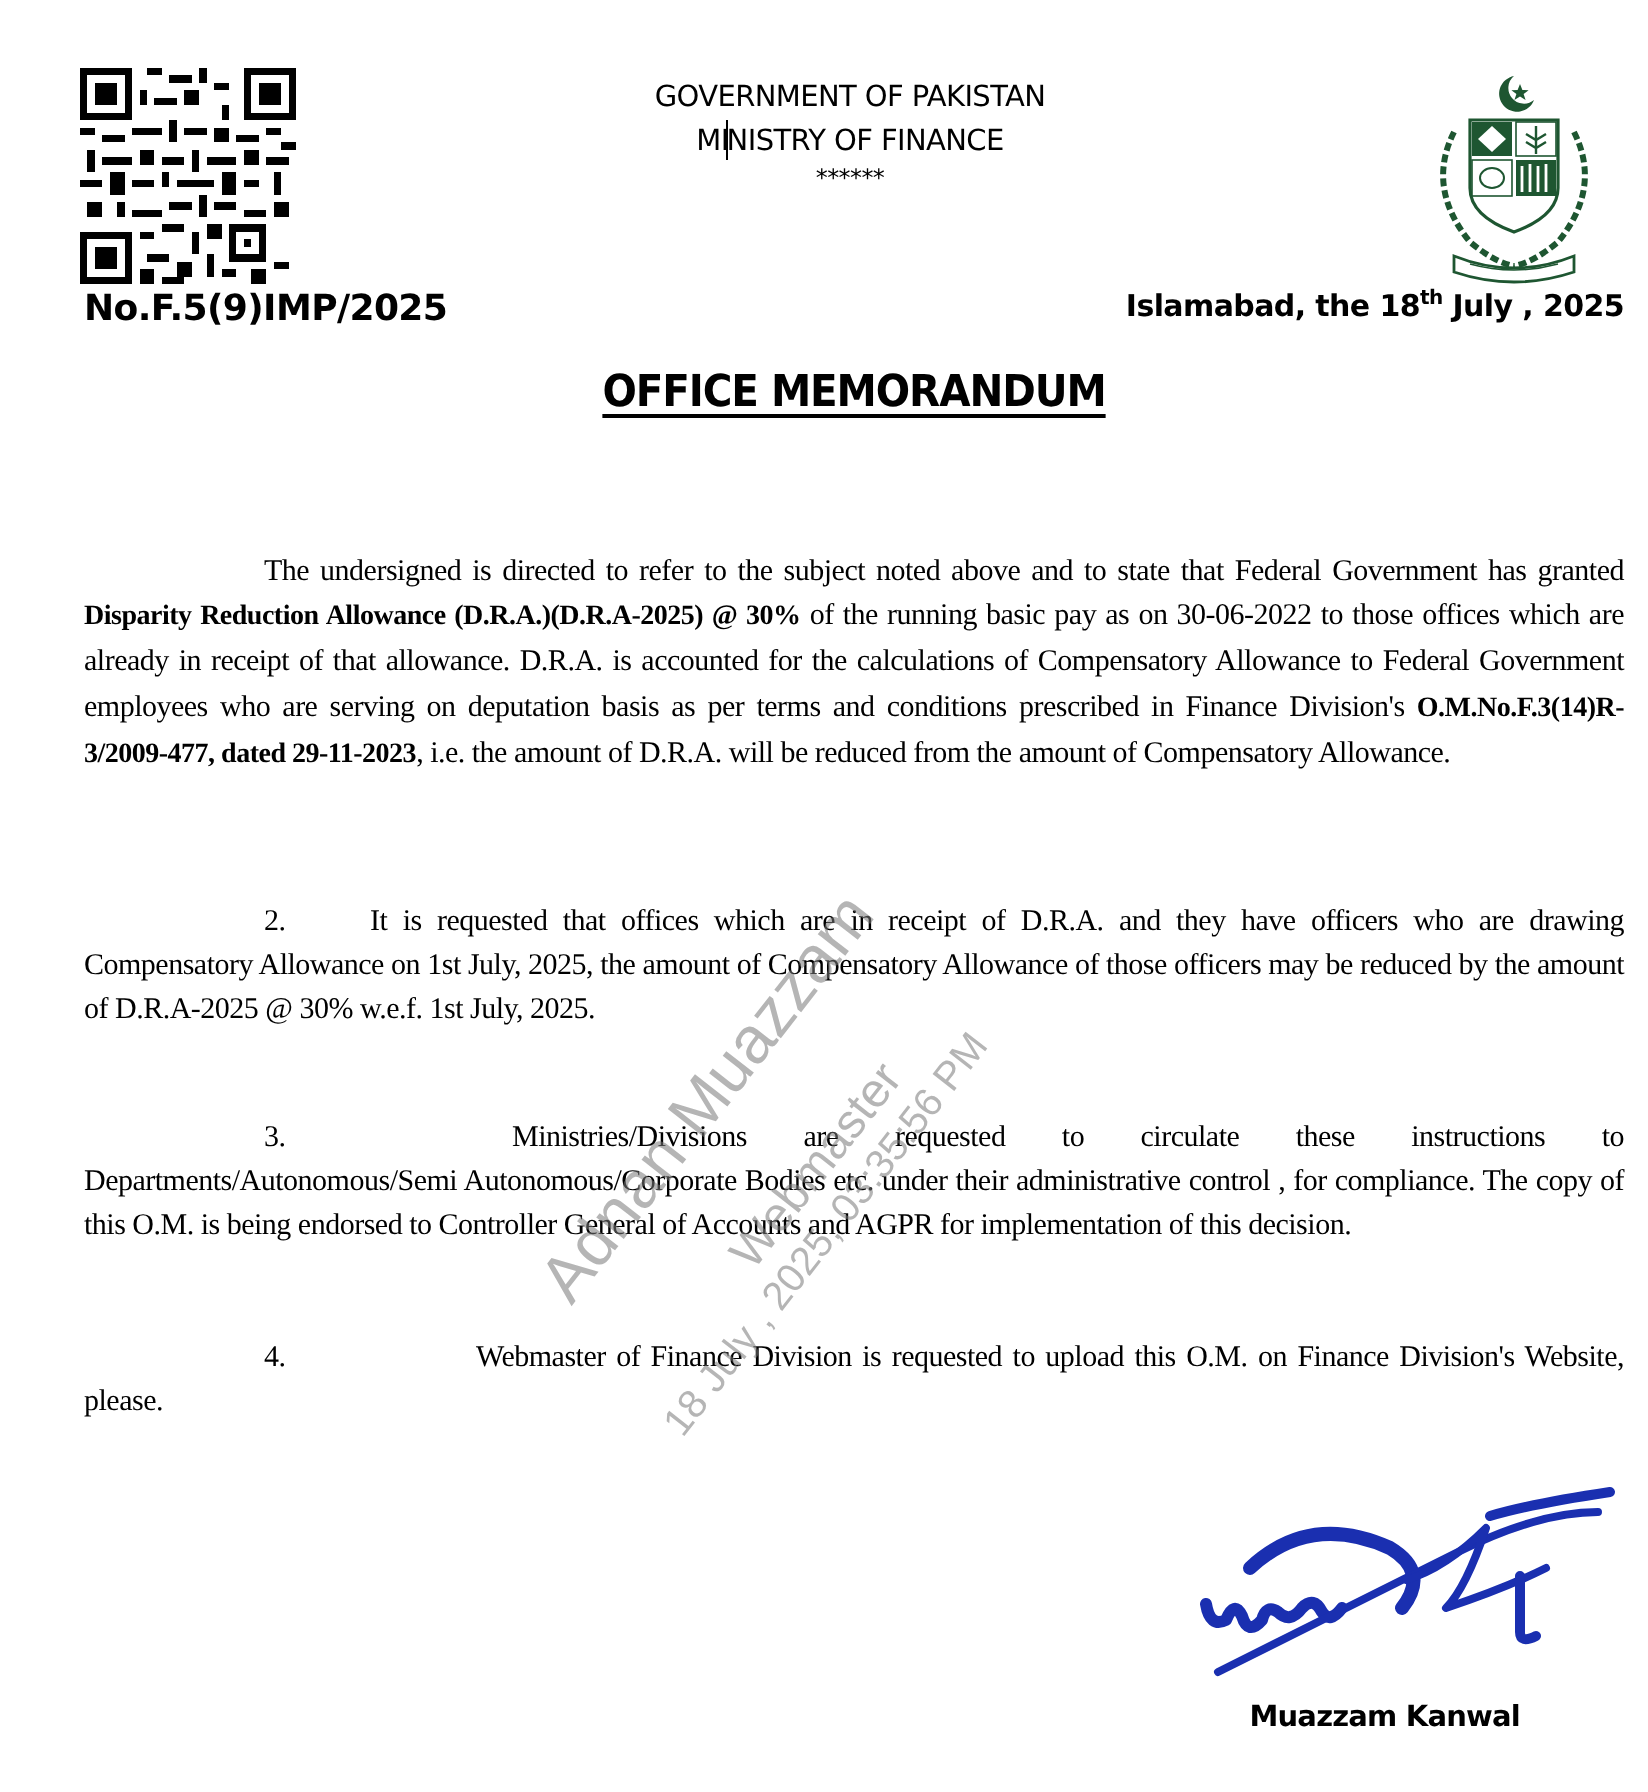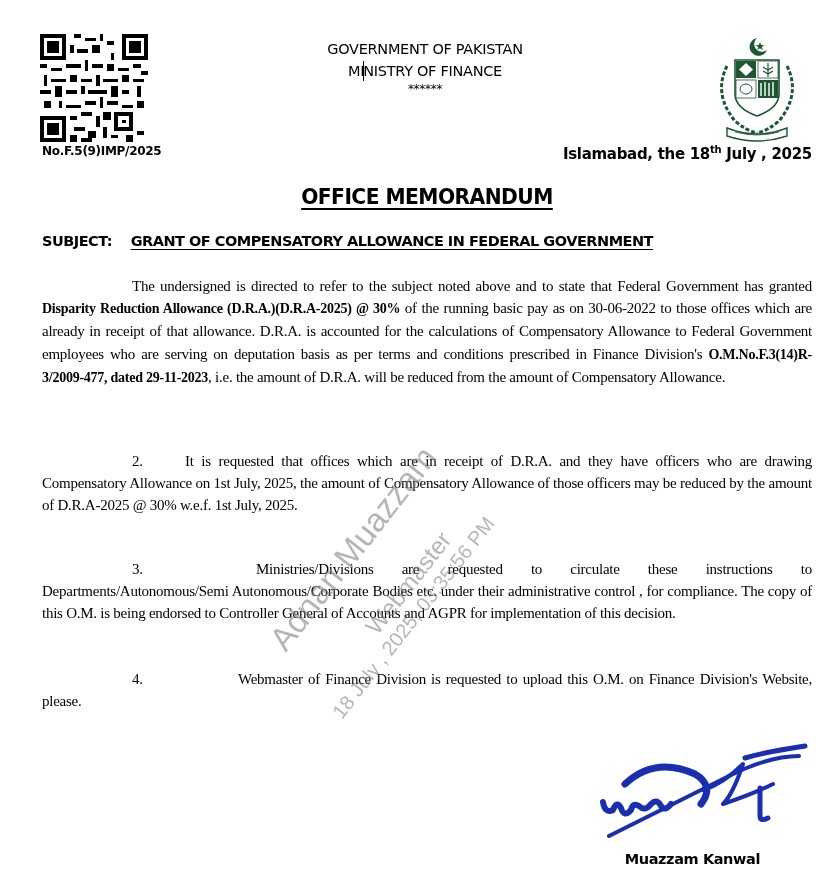--- a/index.html
+++ b/index.html
@@ -1,19 +1,19 @@
 <!DOCTYPE html>
 <html><head>
 <meta charset="utf-8">
 <style>
   html, body { margin:0; padding:0; background:#ffffff; }
   body { width:824px; height:896px; position:relative; overflow:hidden; color:#000; }
   .page { position:absolute; left:0; top:0; width:824px; height:896px; }
   .qr { position:absolute; left:40px; top:34px; width:108px; height:108px; }
-  .ref-no { position:absolute; left:42px; top:144px; font-family:"DejaVu Sans", sans-serif; font-weight:bold; font-size:12px; letter-spacing:-0.3px; }
+  .ref-no { position:absolute; left:42px; top:144px; font-family:"DejaVu Sans", sans-serif; font-weight:bold; font-size:18px; letter-spacing:-0.3px; }
   .hdr { position:absolute; left:290px; top:38px; width:270px; text-align:center; font-family:"DejaVu Sans", sans-serif; font-size:14.5px; line-height:22px; letter-spacing:-0.3px; }
   .hdr .stars { font-size:12px; line-height:14px; }
   .cursor { display:inline-block; width:1px; height:20px; background:#000; vertical-align:-5px; margin:0 -1px; }
   .emblem { position:absolute; left:705px; top:36px; width:104px; height:106px; }
   .city-date { position:absolute; right:12px; top:144px; font-family:"DejaVu Sans", sans-serif; font-weight:bold; font-size:15px; letter-spacing:-0.3px;text-align:right; }
   .city-date sup { font-size:10px; vertical-align:6px; }
   .title { position:absolute; left:0; width:854px; top:184px; text-align:center; font-family:"DejaVu Sans", sans-serif; font-weight:bold; font-size:22px; text-decoration:underline; text-decoration-thickness:2px; text-underline-offset:4px; letter-spacing:-0.6px; transform:scaleX(0.92); transform-origin:center; }
   .subject { position:absolute; left:42px; top:233px; font-family:"DejaVu Sans", sans-serif; font-weight:bold; font-size:14.5px; letter-spacing:-0.5px; }
   .subject .lbl { margin-right:14px; }
   .subject .txt { text-decoration:underline; text-underline-offset:3px; }
@@ -133,24 +133,20 @@
       <path d="M82 30 q14 28 -8 55 q-12 10 -22 12" fill="none" stroke-width="3" stroke-dasharray="4 2"></path>
       <path d="M22 92 q30 12 60 0 v8 q-30 10 -60 0z" fill="#fff" stroke-width="1.4"></path>
       <path d="M30 96 q22 6 44 0" fill="none" stroke-width="0.8"></path>
     </g>
   </svg>
 
   <div class="city-date"><span>Islamabad, the 18</span><sup>th</sup><span> July , 2025</span></div>
 
   <div class="title">OFFICE MEMORANDUM</div>
 
-  <div class="subject">
-    <span class="lbl">SUBJECT:</span>
-    <span class="txt">GRANT OF COMPENSATORY ALLOWANCE IN FEDERAL GOVERNMENT</span>
-  </div>
 
   <div class="para p1"><span class="indent" style="width:90px"></span><span>The undersigned is directed to refer to the subject noted above and to state that Federal Government has granted </span><b>Disparity Reduction Allowance (D.R.A.)(D.R.A-2025) @ 30%</b><span>  of the running basic pay as on 30-06-2022 to those offices which are already in receipt of that allowance. D.R.A. is accounted for the calculations of Compensatory Allowance to Federal Government employees who are serving on deputation basis as per terms and conditions prescribed in Finance Division's </span><b>O.M.No.F.3(14)R-3/2009-477, dated 29-11-2023</b><span>, i.e. the amount of D.R.A. will be reduced from the amount of Compensatory Allowance.</span></div>
 
   <div class="para p2"><span class="indent" style="width:90px"></span><span class="indent" style="width:53px">2.</span><span>It is requested that  offices which are in receipt of D.R.A. and they have officers who are drawing Compensatory Allowance on 1st July, 2025, the amount  of Compensatory Allowance of those officers may be reduced by the amount of D.R.A-2025 @ 30% w.e.f. 1st July, 2025.</span></div>
 
   <div class="para p3"><span class="indent" style="width:90px"></span><span class="indent" style="width:124px">3.</span><span>Ministries/Divisions are requested to circulate these instructions to Departments/Autonomous/Semi Autonomous/Corporate Bodies etc. under their administrative control , for compliance. The copy of this O.M. is being endorsed to Controller General of Accounts and AGPR for implementation of this decision.</span></div>
 
   <div class="para p4"><span class="indent" style="width:90px"></span><span class="indent" style="width:106px">4.</span><span>Webmaster of Finance Division is requested to upload this O.M. on Finance Division's Website, please.</span></div>
 
   <div class="wm wm1">Adnan Muazzam</div>

